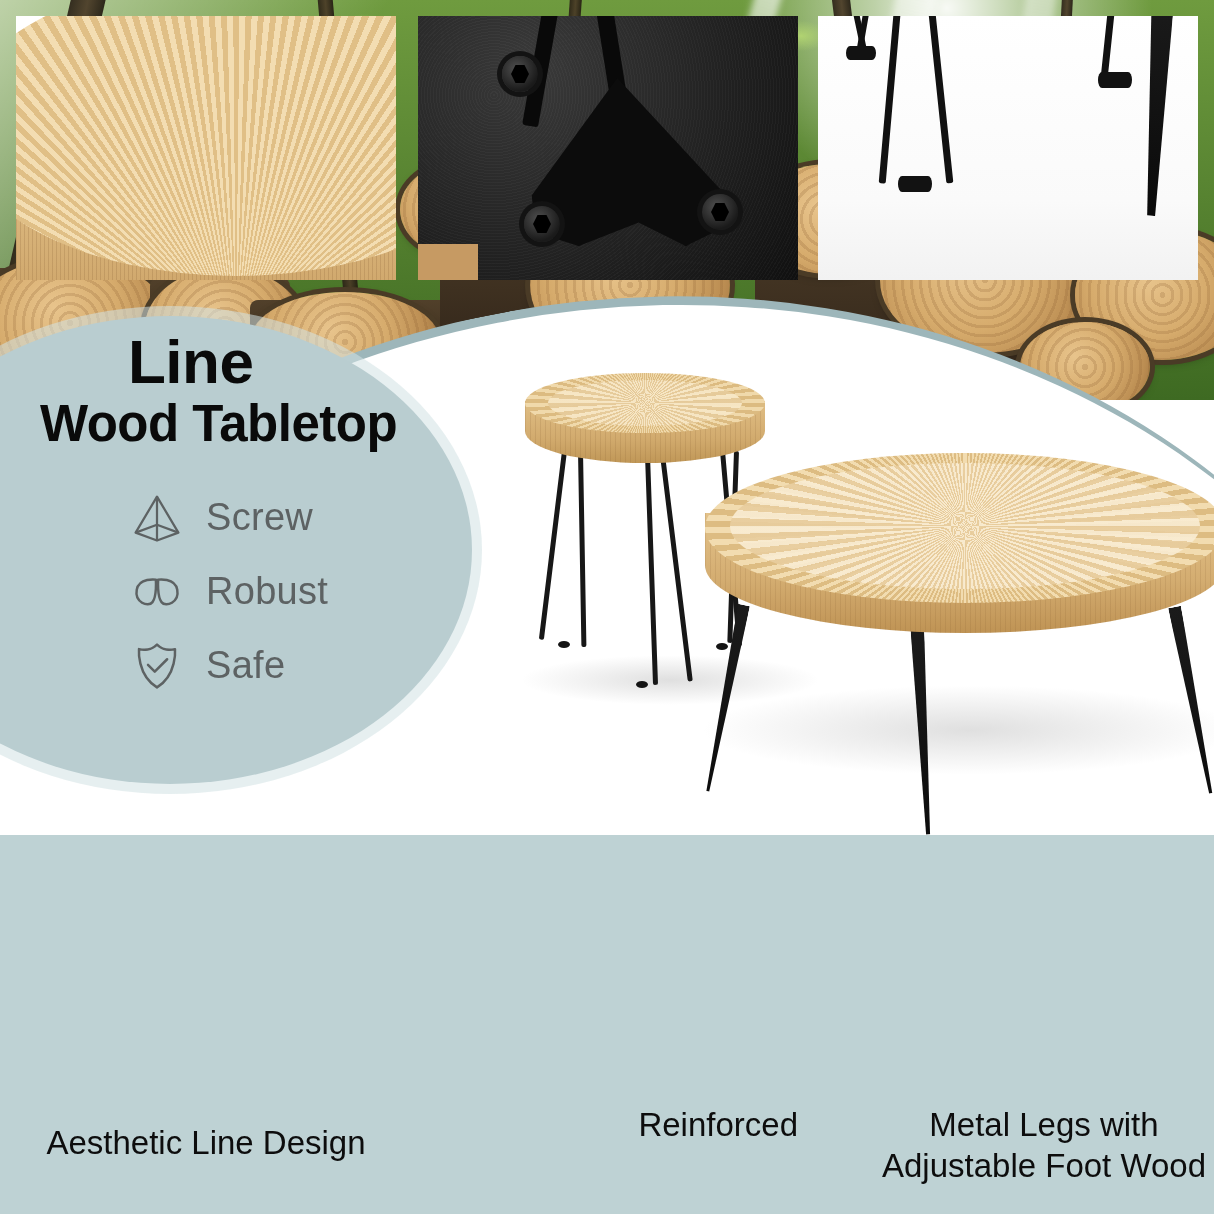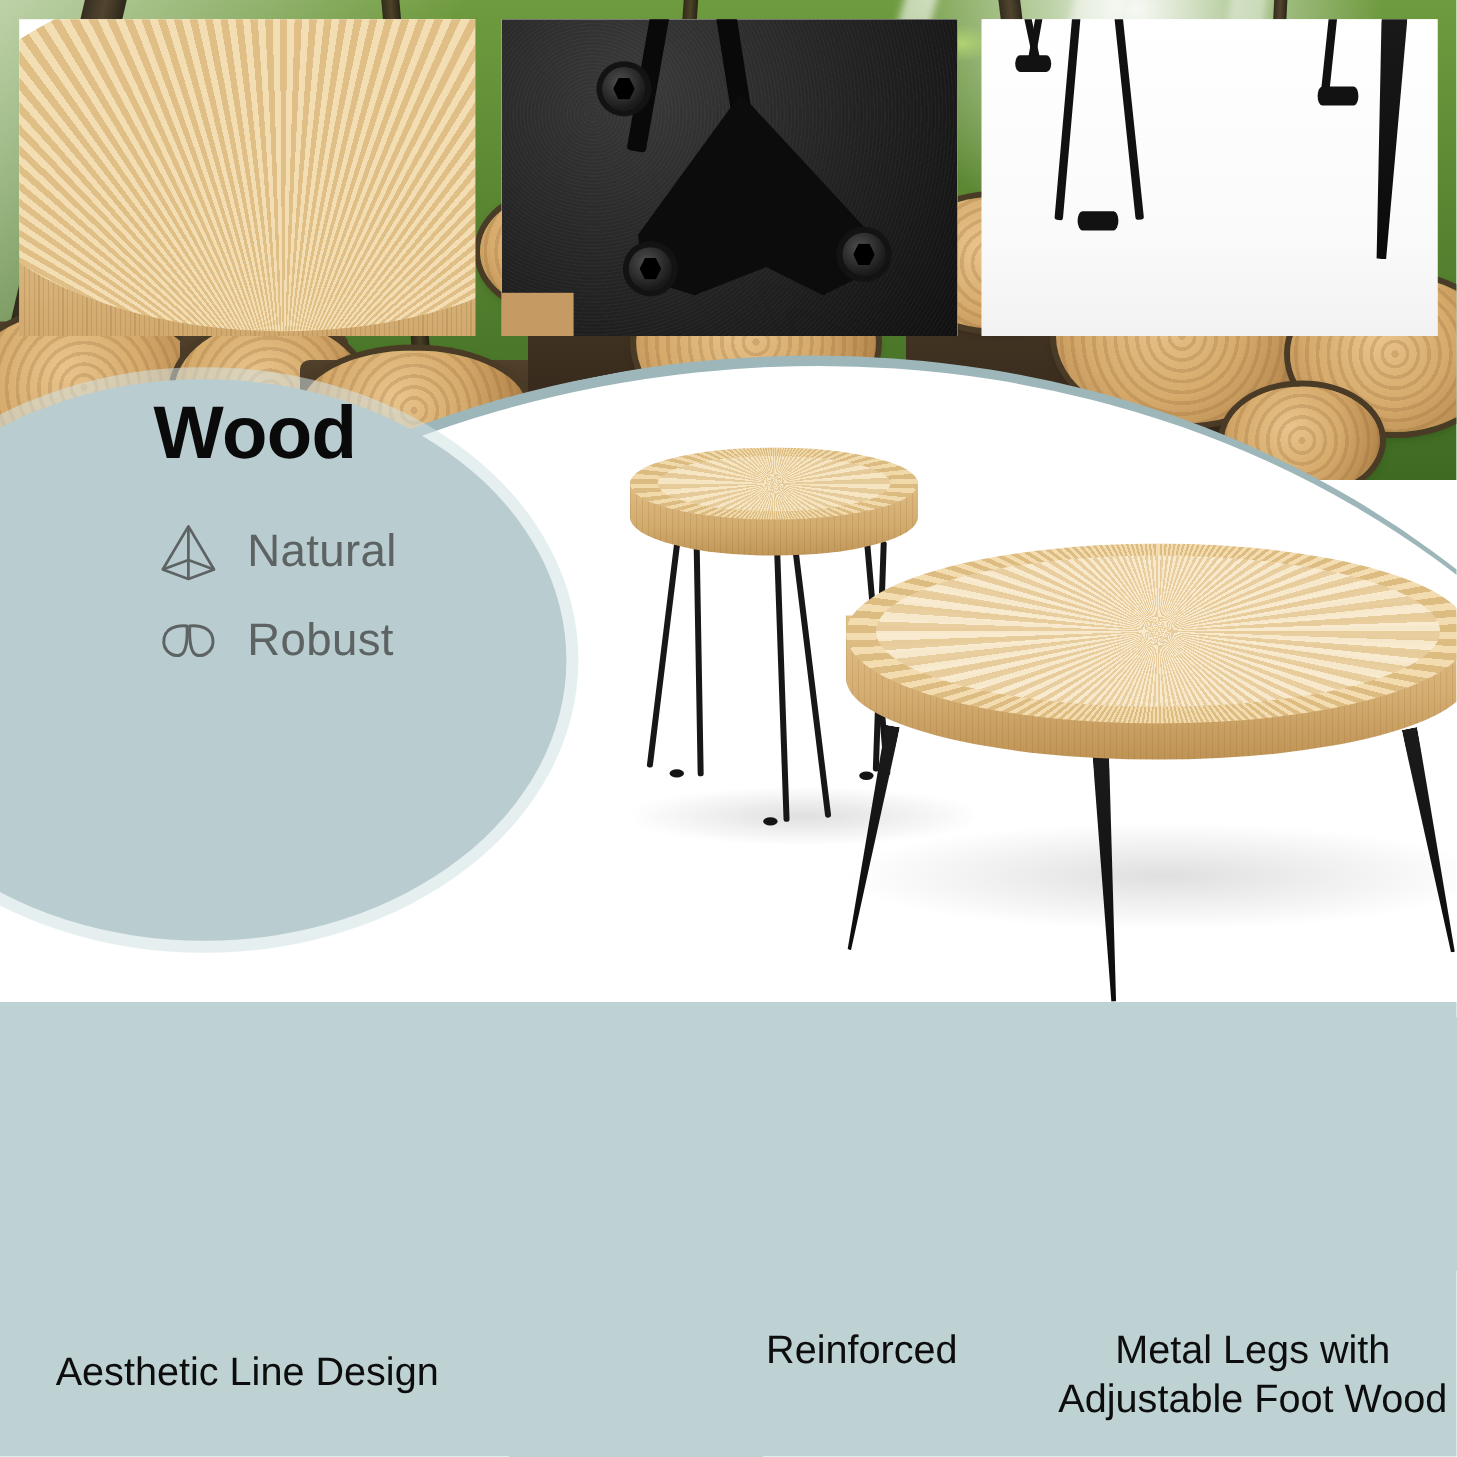--- a/index.html
+++ b/index.html
@@ -213,45 +213,55 @@
       <div class="tbl-l-side"></div>
       <div class="tbl-l-top"></div>
       <div class="tbl-l-inner"></div>
     </div>
 
     <div class="bubble-glow"></div>
     <div class="bubble"></div>
   </div>
 
   <div class="bubble-content">
-    <h1 class="title1">Wood</h1>
+    <h1 class="title1">Line</h1>
+    <h2 class="title2">Wood Tabletop</h2>
 
     <ul class="feat-list">
       <li class="feat">
         <span class="feat-ico">
           <svg width="54" height="54" viewBox="0 0 48 48" fill="none" stroke="#5d6263" stroke-width="2" stroke-linejoin="round">
             <path d="M24 5 L43 37 L24 44 L5 37 Z"></path>
             <path d="M24 5 L24 30"></path>
             <path d="M5 37 L24 30 L43 37"></path>
             <path d="M24 30 L24 44"></path>
           </svg>
         </span>
-        <span class="feat-lbl">Natural</span>
+        <span class="feat-lbl">Screw</span>
       </li>
 
       <li class="feat">
         <span class="feat-ico">
           <svg width="54" height="54" viewBox="0 0 48 48" fill="none" stroke="#5d6263" stroke-width="2.2" stroke-linecap="round" stroke-linejoin="round">
             <path d="M23 13 C23 13 8 11 6 22 C4 33 16 38 20 33 C24 28 23 13 23 13 Z"></path>
             <path d="M25 13 C25 13 40 11 42 22 C44 33 32 38 28 33 C24 28 25 13 25 13 Z"></path>
           </svg>
         </span>
         <span class="feat-lbl">Robust</span>
       </li>
 
+      <li class="feat">
+        <span class="feat-ico">
+          <svg width="54" height="54" viewBox="0 0 48 48" fill="none" stroke="#5d6263" stroke-width="2.2" stroke-linecap="round" stroke-linejoin="round">
+            <path d="M24 5 C19 10 12 10 8 9 C8 9 6 32 24 43 C42 32 40 9 40 9 C36 10 29 10 24 5 Z"></path>
+            <path d="M16 23 L22 29 L33 18"></path>
+          </svg>
+        </span>
+        <span class="feat-lbl">Safe</span>
+      </li>
     </ul>
   </div>
 
   <div class="strip"></div>
 
   <div class="cell c1">
     <div class="macro-edge"></div>
     <div class="macro-top"></div>
   </div>
 

